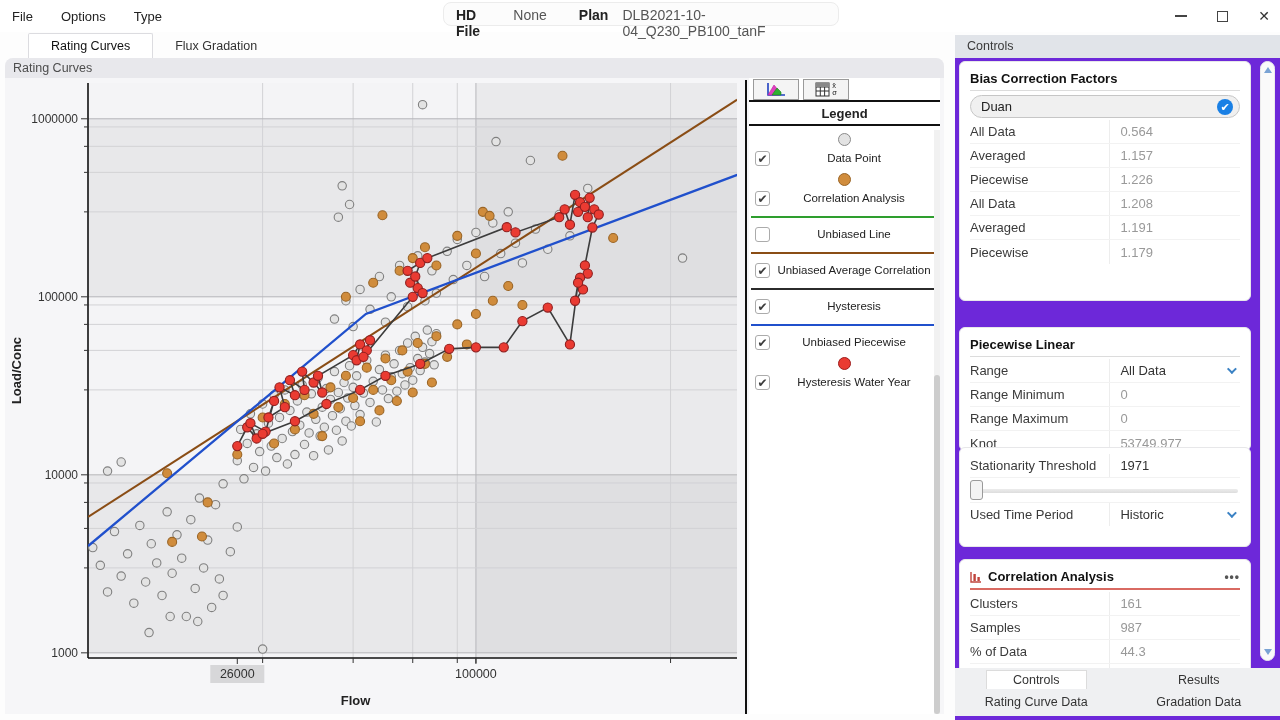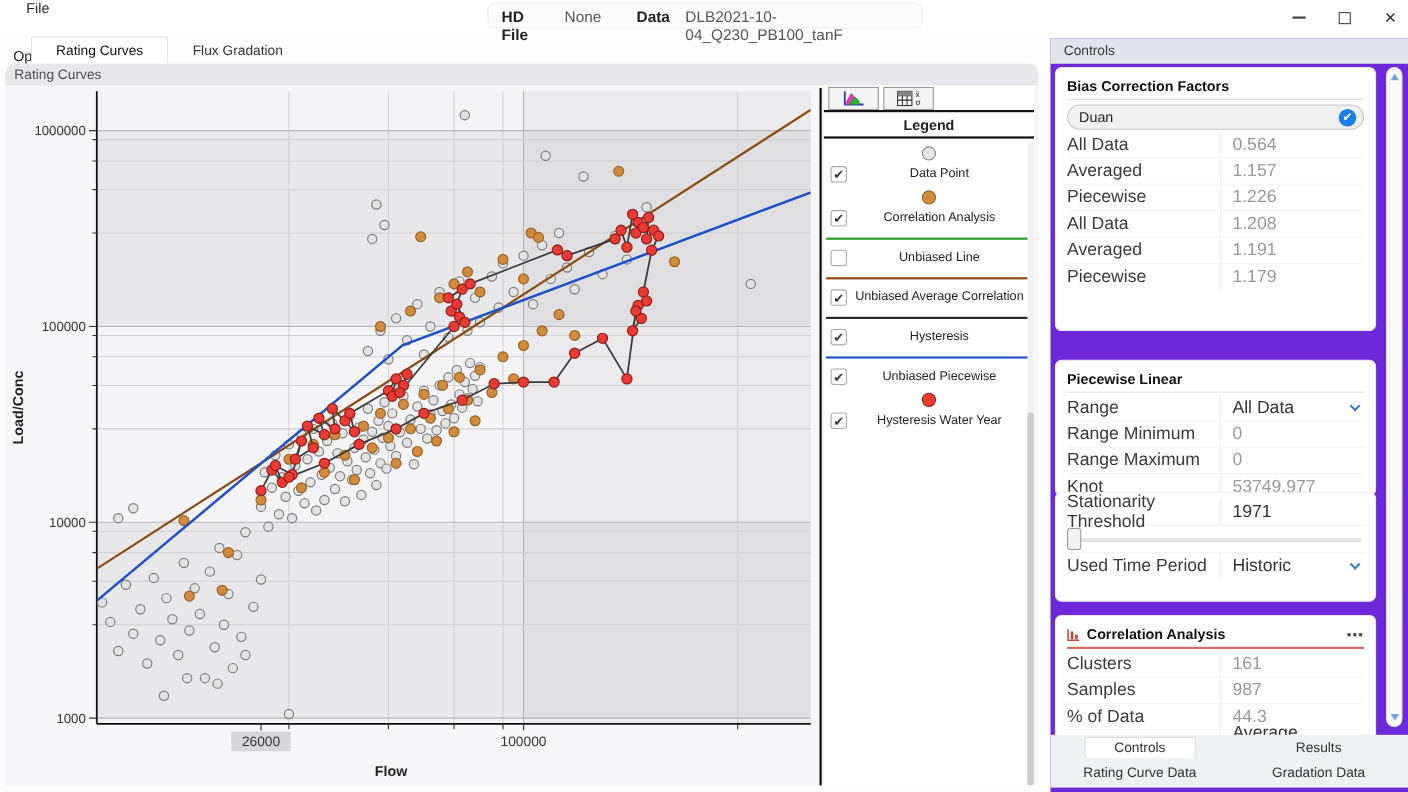--- a/index.html
+++ b/index.html
@@ -2,21 +2,21 @@
 <html><head>
 <meta charset="utf-8">
 <style>
   * { margin:0; padding:0; box-sizing:border-box; }
   html,body { width:1280px; height:720px; overflow:hidden; background:#fff;
     font-family:"Liberation Sans", sans-serif; color:#222; }
   #app { position:relative; width:1280px; height:720px; background:#fdfdfd; }
 
   
   .titlebar { position:absolute; left:0; top:0; width:1280px; height:32px; background:#fff; }
-  .menu { position:absolute; left:12px; top:0; height:32px; display:flex; align-items:center; gap:28px; font-size:13px; color:#222;flex-direction:column; }
+  .menu { position:absolute; left:12px; top:0; height:32px; display:flex; align-items:center; gap:28px; font-size:13px; color:#222; }
   .menu span { cursor:default; }
   .hdpill { position:absolute; left:443px; top:2px; width:396px; height:24px; background:#fcfcfc;
     border:1px solid #ececec; border-radius:8px; display:flex; align-items:flex-start; gap:14px; padding:4px 12px; font-size:14px; }
   .hdpill .k { font-weight:bold; color:#222; }
   .hdpill .v { color:#555; }
   .winbtns { position:absolute; right:10px; top:0; height:32px; display:flex; align-items:center; gap:30px; color:#333; }
   .winbtns .mini { width:12px; height:1.4px; background:#444; display:inline-block; }
   .winbtns .maxi { width:11px; height:11px; border:1.4px solid #444; display:inline-block; }
   .winbtns .clos { font-size:14px; line-height:14px; color:#333; }
 
@@ -49,21 +49,21 @@
   .leg-thumb { position:absolute; left:0; top:245px; width:6px; height:339px; background:#cdcdcd; border-radius:3px; }
 
   
   .controls { position:absolute; left:955px; top:35px; width:325px; height:685px; background:#6d28d9; }
   .controls-header { height:23px; background:#e1e4e9; font-size:12.5px; color:#3a3a3a; line-height:23px; padding-left:12px; }
   .card { position:absolute; left:4px; width:292px; background:#fff; border:1px solid #e7e7e9; border-radius:6px; padding:6px 10px; overflow:hidden; }
   .card-title { font-size:13px; font-weight:bold; color:#111; padding:3px 0 4px; border-bottom:1px solid #dcdcdc; margin-bottom:2px; display:flex; align-items:center; gap:6px; }
   .card-title.amber { border-bottom:2px solid #eab949; }
   .card-title.red { border-bottom:2px solid #d96a62; }
   .dots-btn { margin-left:auto; color:#555; font-weight:bold; letter-spacing:1px; font-size:12px; }
-  .crow { display:flex; height:24px; border-bottom:1px solid #f2f2f2; font-size:16px; }
+  .crow { display:flex; height:24px; border-bottom:1px solid #f2f2f2; font-size:13px; }
   .crow:last-child { border-bottom:none; }
   .crow .lbl { flex:0 0 52%; color:#3a3a3a; border-right:1px solid #ededed; height:100%; display:flex; align-items:center; }
   .crow .val { flex:1; color:#999; padding-left:10px; display:flex; align-items:center; }
   .crow .val.dark { color:#333; }
   .chev { margin-left:auto; margin-right:6px; width:7px; height:7px; border-right:2px solid #3b82c4; border-bottom:2px solid #3b82c4; transform:rotate(45deg) translateY(-2px); }
   .pill { height:23px; border:1px solid #cfcfcf; border-radius:12px; display:flex; align-items:center; padding:0 6px 0 10px; margin:4px 0 2px; font-size:13px; color:#222; background:#fff; }
   .pill.sel { background:#f0f0f0; border-color:#c6c6c6; }
   .pill .name { flex:1; }
   .radio-on { width:16px; height:16px; border-radius:50%; background:#1a80e5; color:#fff; font-size:11px; line-height:16px; text-align:center; }
   .radio-off { width:15px; height:15px; border-radius:50%; border:1px solid #d0d0d0; background:#fff; }
@@ -88,21 +88,21 @@
 
   <div class="titlebar">
     <div class="menu" id="menu">
         <span>File</span>
         <span>Options</span>
         <span>Type</span>
       </div>
     <div class="hdpill">
       <span class="k">HD File</span>
       <span class="v">None</span>
-      <span class="k" style="margin-left:18px">Data</span>
+      <span class="k" style="margin-left:18px">Plan</span>
       <span class="v">DLB2021-10-04_Q230_PB100_tanF</span>
     </div>
     <div class="winbtns">
       <span class="mini"></span>
       <span class="maxi"></span>
       <span class="clos">✕</span>
     </div>
   </div>
 
   <div class="maintabs" id="maintabs">

